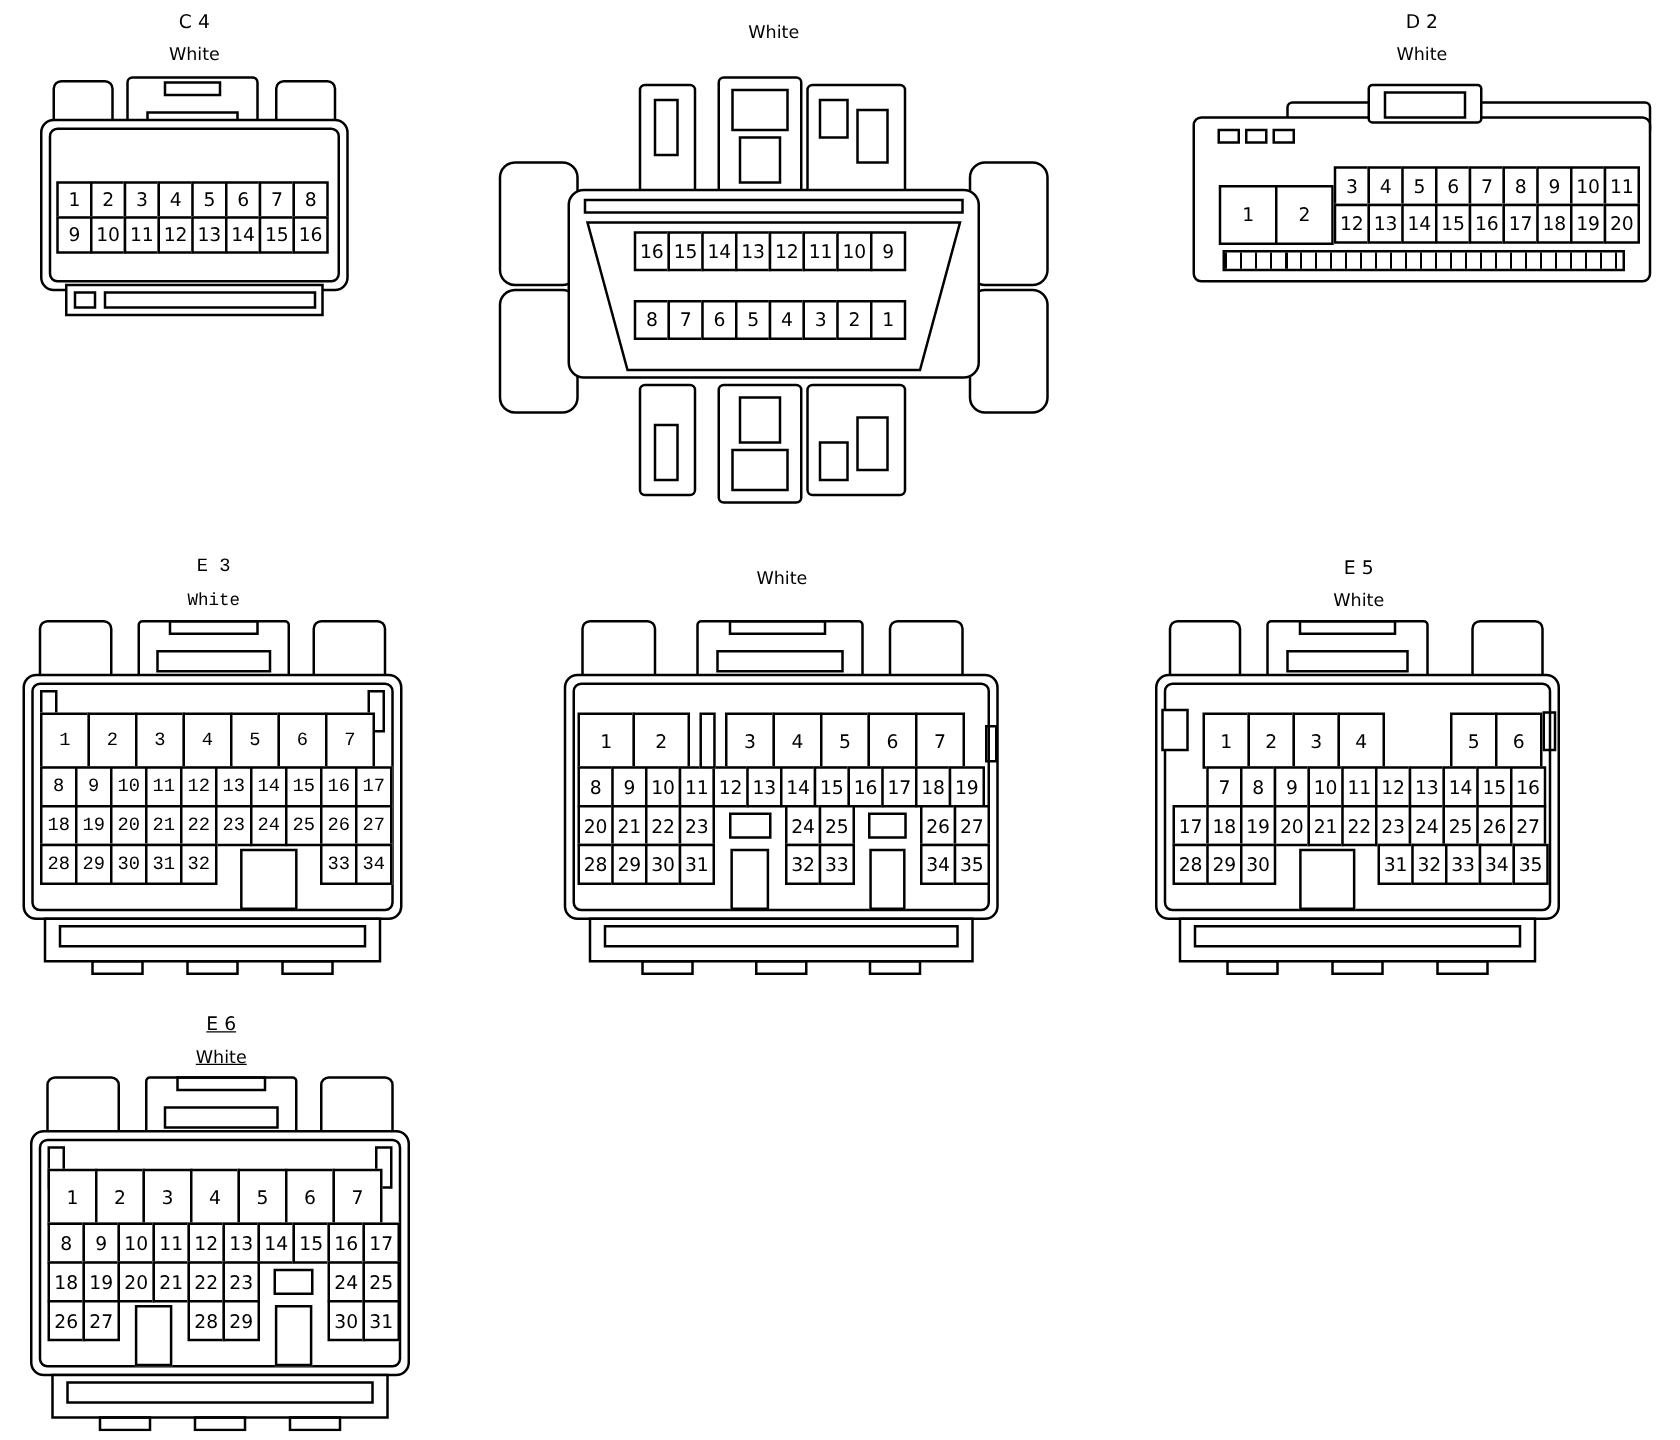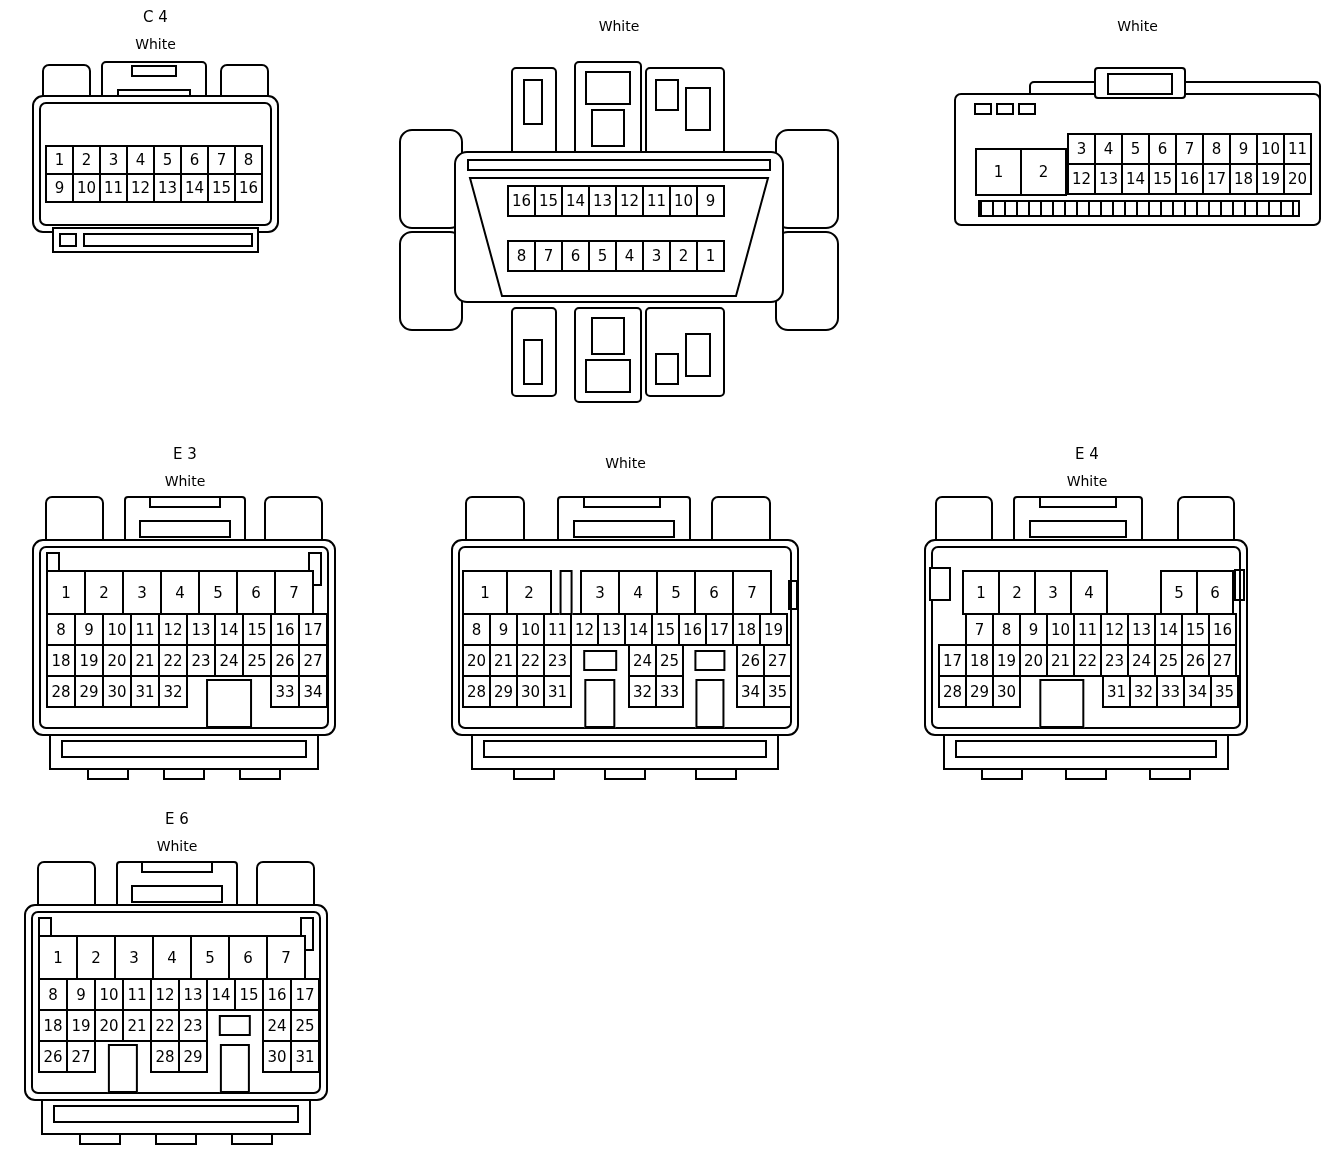--- a/index.html
+++ b/index.html
@@ -122,20 +122,21 @@
           <div class="pin-cell" style="width: 29px; margin-left: -2px;">5</div>
           <div class="pin-cell" style="width: 29px; margin-left: -2px;">4</div>
           <div class="pin-cell" style="width: 29px; margin-left: -2px;">3</div>
           <div class="pin-cell" style="width: 29px; margin-left: -2px;">2</div>
           <div class="pin-cell" style="width: 29px; margin-left: -2px;">1</div>
         </div>
       </div>
   </div>
 
   <div class="connector" style="left:950px;top:8px;width:375px;height:225px;">
+    <div class="conn-title">D 2</div>
     <div class="conn-color">White</div>
     <svg class="housing" width="375" height="165" viewBox="0 0 375 165" style="top:58px;">
       <rect x="80" y="16" width="290" height="26" rx="4"></rect>
       <rect x="5" y="28" width="365" height="131" rx="6" fill="#fff"></rect>
       <rect x="145" y="2" width="90" height="30" rx="3" fill="#fff"></rect>
       <rect x="158" y="8" width="64" height="20"></rect>
       <rect x="25" y="38" width="16" height="10"></rect>
       <rect x="47" y="38" width="16" height="10"></rect>
       <rect x="69" y="38" width="16" height="10"></rect>
     </svg>
@@ -165,21 +166,21 @@
           <div class="pin-cell" style="width: 29px; margin-left: -2px;">15</div>
           <div class="pin-cell" style="width: 29px; margin-left: -2px;">16</div>
           <div class="pin-cell" style="width: 29px; margin-left: -2px;">17</div>
           <div class="pin-cell" style="width: 29px; margin-left: -2px;">18</div>
           <div class="pin-cell" style="width: 29px; margin-left: -2px;">19</div>
           <div class="pin-cell" style="width: 29px; margin-left: -2px;">20</div>
         </div>
       </div>
   </div>
 
-  <div class="connector" style="left:30px;top:445px;width:310px;height:335px;">
+  <div class="connector" style="left:16px;top:445px;width:310px;height:335px;font-family:Liberation Mono, monospace;">
     <div class="conn-title">E 3</div>
     <div class="conn-color">White</div>
     <svg class="housing" width="310" height="285" viewBox="0 0 310 285" style="top:50px;">
       <rect x="16" y="2" width="57" height="50" rx="6"></rect>
       <rect x="235" y="2" width="57" height="50" rx="6"></rect>
       <rect x="95" y="2" width="120" height="46" rx="3"></rect>
       <rect x="120" y="2" width="70" height="10"></rect>
       <rect x="110" y="26" width="90" height="16"></rect>
       <rect x="3" y="45" width="302" height="195" rx="10" fill="#fff"></rect>
       <rect x="10" y="52" width="288" height="181" rx="6"></rect>
@@ -313,21 +314,21 @@
           <div class="pin-gap" style="width: 52px;">
             <div class="notch n2"></div>
           </div>
           <div class="pin-cell" style="width: 29px;">34</div>
           <div class="pin-cell" style="width: 29px; margin-left: -2px;">35</div>
         </div>
       </div>
   </div>
 
   <div class="connector" style="left:922px;top:445px;width:330px;height:335px;">
-    <div class="conn-title">E 4</div>
+    <div class="conn-title">E 5</div>
     <div class="conn-color">White</div>
     <svg class="housing" width="330" height="285" viewBox="0 0 330 285" style="top:50px;">
       <rect x="14" y="2" width="56" height="50" rx="6"></rect>
       <rect x="256" y="2" width="56" height="50" rx="6"></rect>
       <rect x="92" y="2" width="128" height="46" rx="3"></rect>
       <rect x="118" y="2" width="76" height="10"></rect>
       <rect x="108" y="26" width="96" height="16"></rect>
       <rect x="3" y="45" width="322" height="195" rx="10" fill="#fff"></rect>
       <rect x="10" y="52" width="308" height="181" rx="6"></rect>
       <rect x="8" y="73" width="20" height="32" fill="#fff"></rect>
@@ -384,21 +385,21 @@
           </div>
           <div class="pin-cell" style="width: 29px;">31</div>
           <div class="pin-cell" style="width: 29px; margin-left: -2px;">32</div>
           <div class="pin-cell" style="width: 29px; margin-left: -2px;">33</div>
           <div class="pin-cell" style="width: 29px; margin-left: -2px;">34</div>
           <div class="pin-cell" style="width: 29px; margin-left: -2px;">35</div>
         </div>
       </div>
   </div>
 
-  <div class="connector" style="left:22px;top:810px;width:310px;height:335px;">
+  <div class="connector" style="left:22px;top:810px;width:310px;height:335px;text-decoration:underline;">
     <div class="conn-title">E 6</div>
     <div class="conn-color">White</div>
     <svg class="housing" width="310" height="285" viewBox="0 0 310 285" style="top:50px;">
       <rect x="16" y="2" width="57" height="50" rx="6"></rect>
       <rect x="235" y="2" width="57" height="50" rx="6"></rect>
       <rect x="95" y="2" width="120" height="46" rx="3"></rect>
       <rect x="120" y="2" width="70" height="10"></rect>
       <rect x="110" y="26" width="90" height="16"></rect>
       <rect x="3" y="45" width="302" height="195" rx="10" fill="#fff"></rect>
       <rect x="10" y="52" width="288" height="181" rx="6"></rect>

